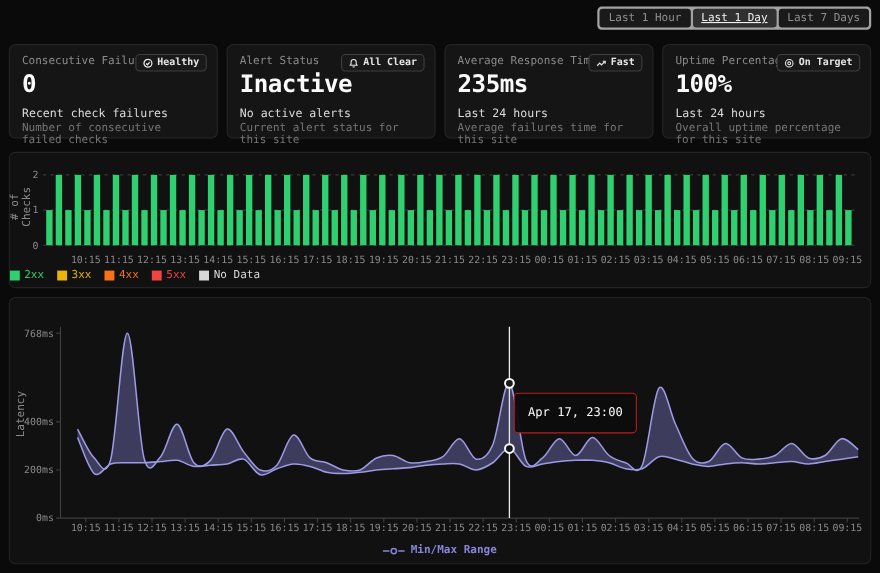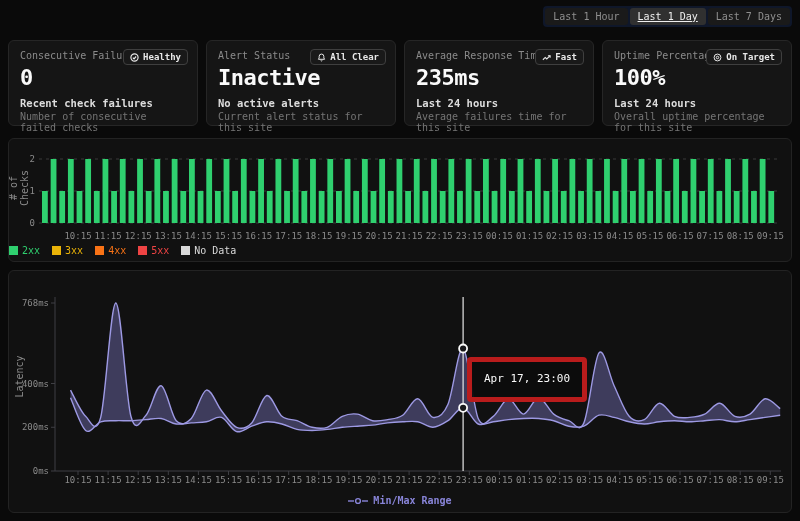--- a/index.html
+++ b/index.html
@@ -1,52 +1,52 @@
 <!DOCTYPE html>
 <html><head>
 <meta charset="utf-8">
 <style>
   * { margin:0; padding:0; box-sizing:border-box; }
   html,body { width:800px; height:521px; overflow:hidden; }
   body { background:#0a0a0a; font-family:"DejaVu Sans Mono", monospace; color:#e5e5e5; position:relative; }
   .page { position:absolute; inset:0; }
 
   
-  .timerange { position:absolute; top:6px; right:8px; display:flex; gap:2px; background:#0f172a; padding:2px; border-radius:4px; }
+  .timerange { position:absolute; top:6px; right:8px; display:flex; gap:2px; background:#a3a3a3; padding:2px; border-radius:4px; }
   .timerange button { font-family:inherit; font-size:10px; padding:3px 8px; background:#1a1a1a; color:#8f8f8f; border:0; border-radius:3px; cursor:pointer; white-space:nowrap; }
   .timerange button.active { background:#303030; color:#f0f0f0;text-decoration:underline; }
 
   
   .stats-row { position:absolute; top:40px; left:8px; right:8px; display:flex; gap:8px; }
   .card { flex:1; background:#151515; border:1px solid #262626; border-radius:6px; padding:9px 11px; height:86px; position:relative; }
   .card-title { font-size:10px; color:#8b8b8b; }
   .badge { position:absolute; top:8px; right:9px; display:flex; align-items:center; gap:4px; border:1px solid #3f3f3f; border-radius:4px; padding:2px 6px; font-size:9px; font-weight:bold; color:#e8e8e8; background:#191919; }
   .badge svg { width:9px; height:9px; }
   .card-value { font-size:22px; font-weight:bold; color:#fafafa; margin-top:4px; letter-spacing:-0.5px; }
-  .card-sub { font-size:10.5px; font-weight:bold; color:#dcdcdc; margin-top:7px; }
+  .card-sub { font-size:10.5px; font-weight:normal; color:#dcdcdc; margin-top:7px; }
   .card-desc { font-size:10px; color:#757575; margin-top:2px; }
 
   
   .panel { position:absolute; left:8px; right:8px; background:#111111; border:1px solid #232323; border-radius:6px; }
   .panel-checks { top:138px; height:124px; }
   .panel-latency { top:270px; height:243px; }
   .ylab { position:absolute; left:-18px; top:50%; transform:rotate(-90deg); font-size:10px; color:#8b8b8b; width:60px; text-align:center; }
   .panel-checks .ylab { top:38px; left:-20px; }
   .panel-latency .ylab { top:100px; left:-20px; }
   svg text { font-family:"DejaVu Sans Mono", monospace; }
   #checks-svg { position:absolute; left:0; top:10px; }
   #latency-svg { position:absolute; left:0; top:0; }
 
   .legend { position:absolute; left:0; right:0; bottom:5px; display:flex; justify-content:flex-start; align-items:center; gap:12px; font-size:10px; }
   .legend .item { display:flex; align-items:center; gap:4px; }
   .legend .sw { width:9px; height:9px; display:inline-block; }
 
   .lat-legend { position:absolute; left:0; right:0; bottom:6px; display:flex; justify-content:center; align-items:center; gap:5px; font-size:10px; color:#8884d8;font-weight:bold; }
 
-  .tooltip { position:absolute; left:458px; top:86px; background:rgba(12,12,12,0.96); border:5px solid #b91c1c; border-radius:4px; padding:8px 12px; font-size:11px; line-height:1.7; color:#cfcfcf; white-space:nowrap; z-index:5; }
+  .tooltip { position:absolute; left:458px; top:86px; background:rgba(12,12,12,0.96); border:1px solid #b91c1c; border-radius:4px; padding:8px 12px; font-size:11px; line-height:1.7; color:#cfcfcf; white-space:nowrap; z-index:5; }
   .tooltip .tt-date { color:#fafafa; }
 </style>
 </head>
 <body>
 
 <div class="page">
 
   <div class="timerange">
     <button>Last 1 Hour</button>
     <button class="active">Last 1 Day</button>

